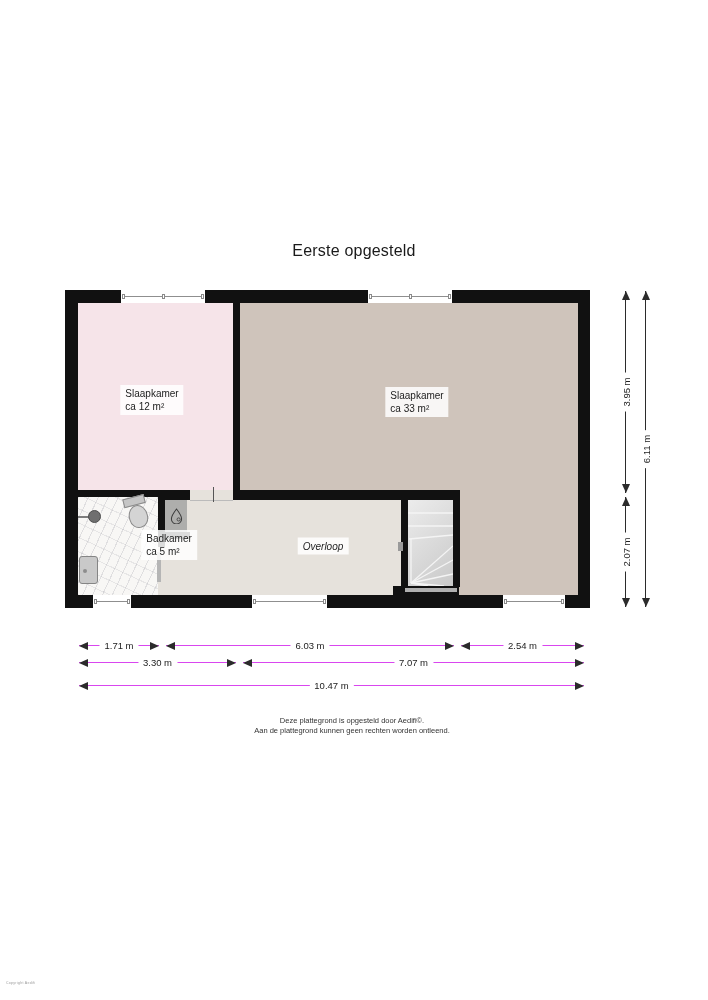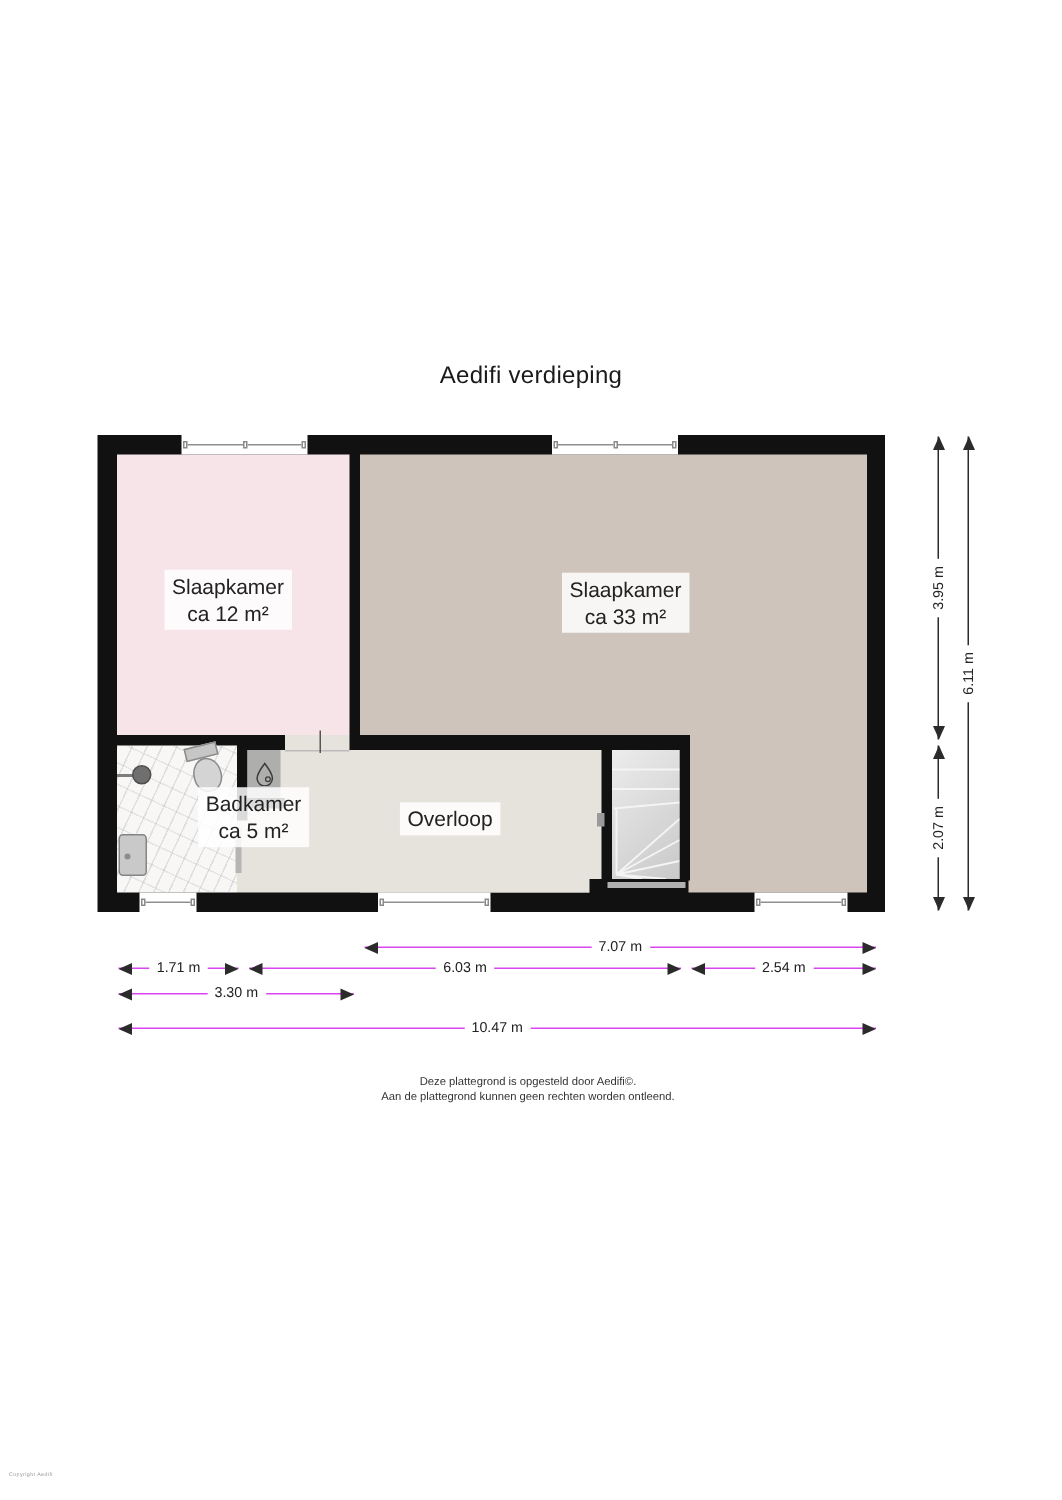--- a/index.html
+++ b/index.html
@@ -44,62 +44,62 @@
   .window .post.p1{left:1px;} .window .post.p2{left:50%;margin-left:-1.5px;} .window .post.p3{right:1px;}
   
   .toilet{left:58px;top:205px;width:30px;height:36px;transform:rotate(-14deg);}
   .toilet .tank{position:absolute;left:3px;top:1px;width:22px;height:9px;background:#c6c6c6;border:1px solid #8a8a8a;box-sizing:border-box;}
   .toilet .bowl{position:absolute;left:5px;top:10px;width:19px;height:23px;background:#d4d4d4;border:1px solid #8a8a8a;border-radius:50% 50% 46% 46%;box-sizing:border-box;}
   .shower-arm{left:13px;top:226px;width:13px;height:2px;background:#7d7d7d;}
   .shower-head{left:23px;top:220px;width:13px;height:13px;border-radius:50%;background:#6f6f6f;border:1px solid #4e4e4e;box-sizing:border-box;}
   .washbasin{left:14px;top:266px;width:19px;height:28px;background:#c9c9c9;border:1px solid #858585;border-radius:3px;box-sizing:border-box;}
   .washbasin i{position:absolute;left:3px;top:12px;width:4px;height:4px;border-radius:50%;background:#8d8d8d;}
   
-  .room-label{position:absolute;transform:translate(-50%,-50%);text-align:center;
-        background:rgba(255,255,255,.85);padding:2px 5px;font-size:14px;line-height:1.3;
+  .room-label{position:absolute;transform:translate(-50%,-50%);
+        background:rgba(255,255,255,.85);padding:2px 5px;font-size:10px;line-height:1.3;
         color:#222;white-space:nowrap;}
   .label-bedroom1{left:87px;top:110px;}
   .label-bedroom2{left:352px;top:112px;}
   .label-bathroom{left:56px;top:255px;margin-left:48px;}
-  .label-landing{left:235px;top:256px;}
+  .label-landing{left:258px;top:256px;font-style:italic;}
   
   .hdim{position:absolute;height:0;border-top:1px solid #d946ef;}
   .hdim::before{content:"";position:absolute;left:0;top:-4.5px;border-top:4px solid transparent;
         border-bottom:4px solid transparent;border-right:9px solid #2b2b2b;}
   .hdim::after{content:"";position:absolute;right:0;top:-4.5px;border-top:4px solid transparent;
         border-bottom:4px solid transparent;border-left:9px solid #2b2b2b;}
   .hdim > span{position:absolute;left:50%;top:0;transform:translate(-50%,-56%);background:#fff;
         padding:0 5px;font-size:9.5px;color:#222;white-space:nowrap;}
   .vdim{position:absolute;width:0;border-left:1px solid #2b2b2b;}
   .vdim::before{content:"";position:absolute;top:0;left:-4.5px;border-left:4px solid transparent;
         border-right:4px solid transparent;border-bottom:9px solid #2b2b2b;}
   .vdim::after{content:"";position:absolute;bottom:0;left:-4.5px;border-left:4px solid transparent;
         border-right:4px solid transparent;border-top:9px solid #2b2b2b;}
   .vdim > span{position:absolute;left:0;top:50%;transform:translate(-50%,-50%) rotate(-90deg);
         background:#fff;padding:0 5px;font-size:9.5px;color:#222;white-space:nowrap;}
   .dim-h1a{left:79px;top:645px;width:80px;}
   .dim-h1b{left:166px;top:645px;width:288px;}
   .dim-h1c{left:461px;top:645px;width:123px;}
   .dim-h2a{left:79px;top:662px;width:157px;text-align:center;}
-  .dim-h2b{left:243px;top:631px;width:341px;}
+  .dim-h2b{left:243px;top:662px;width:341px;}
   .dim-h3a{left:79px;top:685px;width:505px;}
   .dim-v1a{left:625px;top:291px;height:202px;}
   .dim-v1b{left:625px;top:497px;height:110px;}
   .dim-v2a{left:645px;top:291px;height:316px;}
   
   .footer{position:absolute;left:0;right:4px;top:716px;text-align:center;font-size:7.5px;
         line-height:1.35;color:#333;}
   .watermark{position:absolute;left:6px;top:981px;font-size:3.5px;color:#9a9a9a;letter-spacing:.3px;}
 </style>
 </head>
 <body>
 
 <div class="page">
 
-  <div class="page-title">Aedifi verdieping</div>
+  <div class="page-title">Eerste opgesteld</div>
 
   <div class="plan">
 
     <div class="abs room-bedroom1"></div>
     <div class="abs room-bedroom2"></div>
     <div class="abs room-landing"></div>
     <div class="abs wall-h-mid"></div>
     <div class="abs wall-stair-left"></div>
     <div class="abs wall-stair-right"></div>
 

